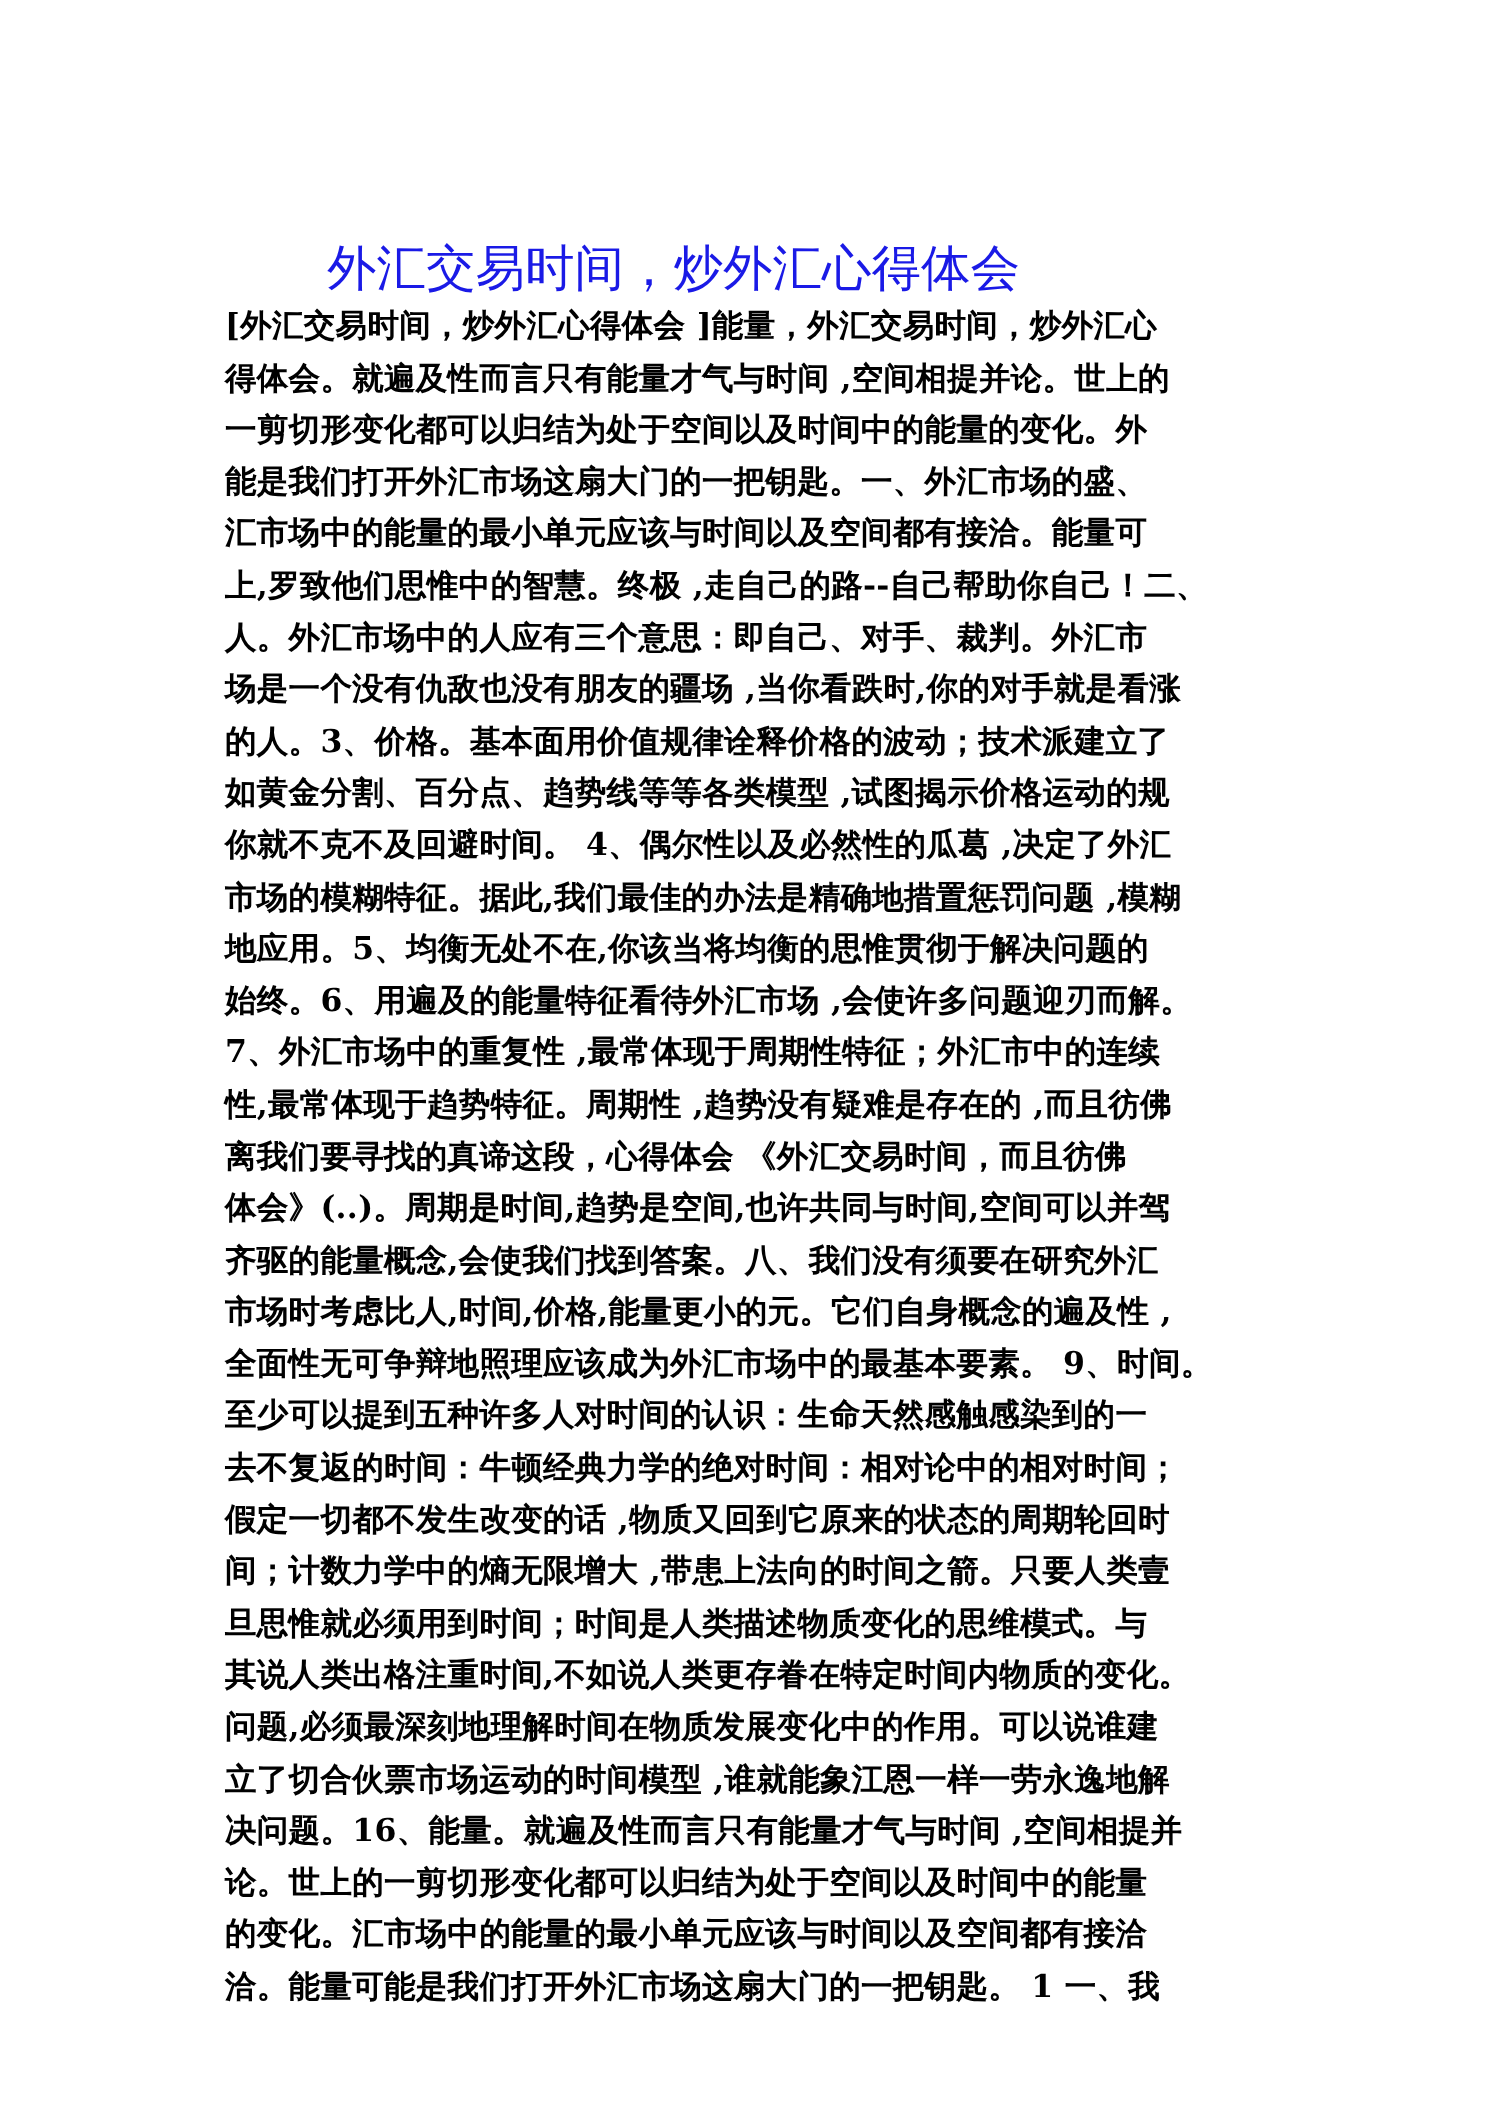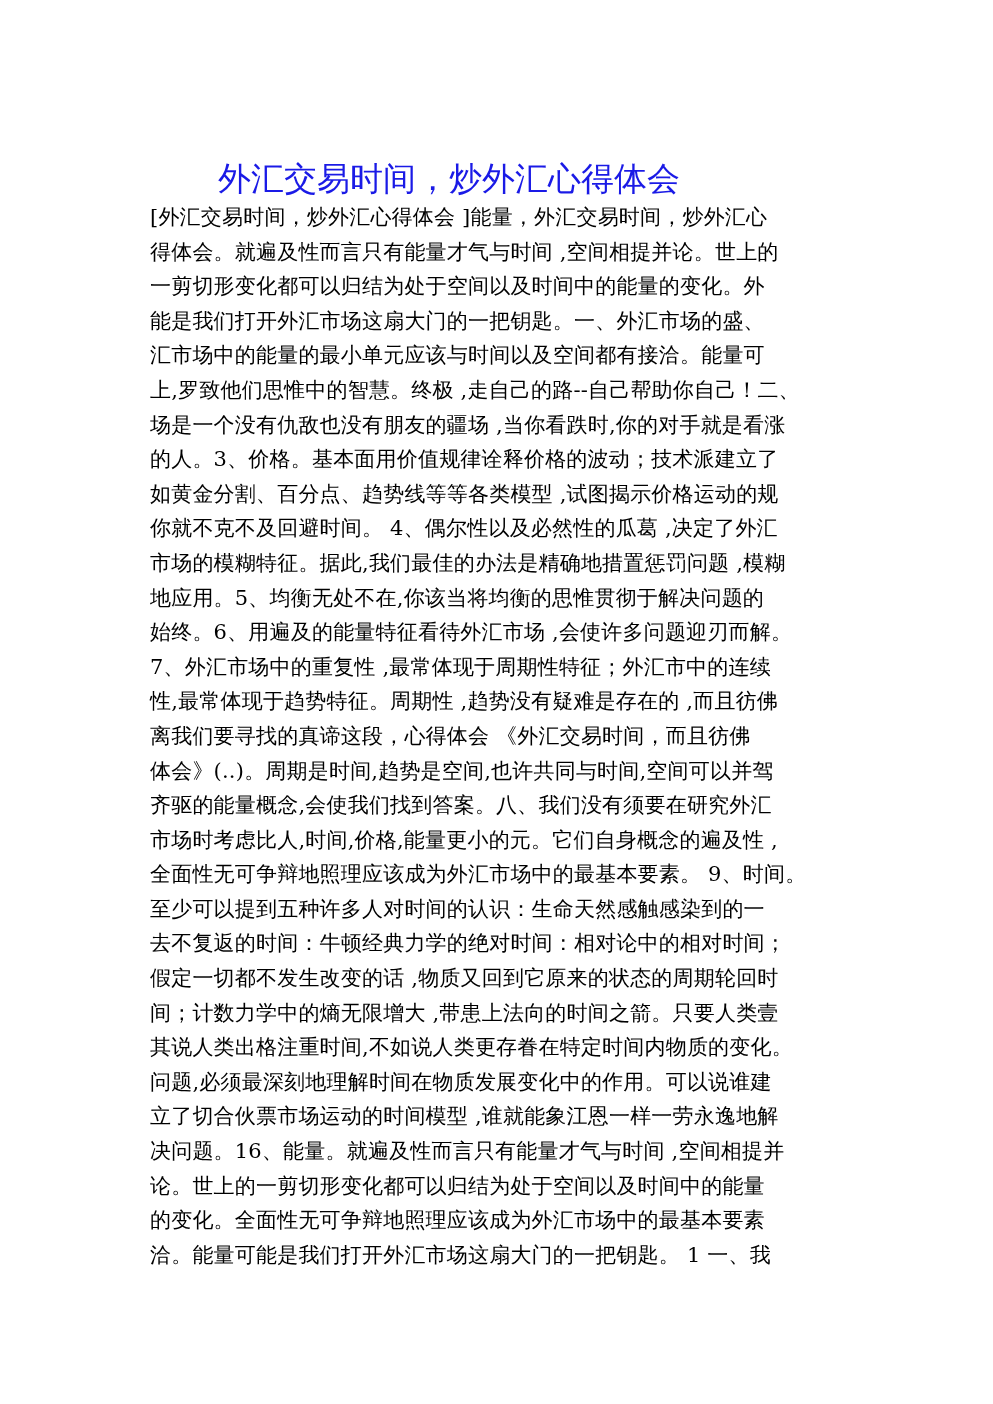--- a/index.html
+++ b/index.html
@@ -2,53 +2,55 @@
 <html><head>
 <meta charset="utf-8">
 <style>
   html, body { margin: 0; padding: 0; background: #ffffff; }
   body { width: 993px; height: 1404px; position: relative; overflow: hidden;
          font-family: "DejaVu Serif", "Liberation Serif", serif; color: #000; }
   .page { position: absolute; left: 0; top: 16px; width: 993px; height: 1235px; margin-top: 24px; }
   .title { position: absolute; left: 218px; top: 118px; font-size: 33px; line-height: 42px;
            color: #1a1ae6; white-space: nowrap; letter-spacing: 0px; }
   .body { position: absolute; left: 150px; top: 160px; width: 720px; }
-  .line { height: 34.6px; line-height: 34.6px; font-size: 21px; white-space: nowrap; letter-spacing: 0.2px; }
+  .line { height: 34.6px; line-height: 34.6px; font-size: 21px; white-space: nowrap; letter-spacing: 0.2px; font-weight: bold; }
 </style>
 </head>
 <body>
 
 <div class="page">
   <div class="title">外汇交易时间，炒外汇心得体会</div>
   <div class="body" id="body">
       <div class="line">[外汇交易时间，炒外汇心得体会 ]能量，外汇交易时间，炒外汇心</div>
       <div class="line">得体会。就遍及性而言只有能量才气与时间 ,空间相提并论。世上的</div>
       <div class="line">一剪切形变化都可以归结为处于空间以及时间中的能量的变化。外</div>
       <div class="line">能是我们打开外汇市场这扇大门的一把钥匙。一、外汇市场的盛、</div>
       <div class="line">汇市场中的能量的最小单元应该与时间以及空间都有接洽。能量可</div>
       <div class="line">上,罗致他们思惟中的智慧。终极 ,走自己的路--自己帮助你自己！二、</div>
+      <div class="line">人。外汇市场中的人应有三个意思：即自己、对手、裁判。外汇市</div>
       <div class="line">场是一个没有仇敌也没有朋友的疆场 ,当你看跌时,你的对手就是看涨</div>
       <div class="line">的人。3、价格。基本面用价值规律诠释价格的波动；技术派建立了</div>
       <div class="line">如黄金分割、百分点、趋势线等等各类模型 ,试图揭示价格运动的规</div>
       <div class="line">你就不克不及回避时间。 4、偶尔性以及必然性的瓜葛 ,决定了外汇</div>
       <div class="line">市场的模糊特征。据此,我们最佳的办法是精确地措置惩罚问题 ,模糊</div>
       <div class="line">地应用。5、均衡无处不在,你该当将均衡的思惟贯彻于解决问题的</div>
       <div class="line">始终。6、用遍及的能量特征看待外汇市场 ,会使许多问题迎刃而解。</div>
       <div class="line">7、外汇市场中的重复性 ,最常体现于周期性特征；外汇市中的连续</div>
       <div class="line">性,最常体现于趋势特征。周期性 ,趋势没有疑难是存在的 ,而且彷佛</div>
       <div class="line">离我们要寻找的真谛这段，心得体会 《外汇交易时间，而且彷佛</div>
       <div class="line">体会》(..)。周期是时间,趋势是空间,也许共同与时间,空间可以并驾</div>
       <div class="line">齐驱的能量概念,会使我们找到答案。八、我们没有须要在研究外汇</div>
       <div class="line">市场时考虑比人,时间,价格,能量更小的元。它们自身概念的遍及性 ,</div>
       <div class="line">全面性无可争辩地照理应该成为外汇市场中的最基本要素。 9、时间。</div>
       <div class="line">至少可以提到五种许多人对时间的认识：生命天然感触感染到的一</div>
       <div class="line">去不复返的时间：牛顿经典力学的绝对时间：相对论中的相对时间；</div>
       <div class="line">假定一切都不发生改变的话 ,物质又回到它原来的状态的周期轮回时</div>
       <div class="line">间；计数力学中的熵无限增大 ,带患上法向的时间之箭。只要人类壹</div>
+      <div class="line">旦思惟就必须用到时间；时间是人类描述物质变化的思维模式。与</div>
       <div class="line">其说人类出格注重时间,不如说人类更存眷在特定时间内物质的变化。</div>
       <div class="line">问题,必须最深刻地理解时间在物质发展变化中的作用。可以说谁建</div>
       <div class="line">立了切合伙票市场运动的时间模型 ,谁就能象江恩一样一劳永逸地解</div>
       <div class="line">决问题。16、能量。就遍及性而言只有能量才气与时间 ,空间相提并</div>
       <div class="line">论。世上的一剪切形变化都可以归结为处于空间以及时间中的能量</div>
-      <div class="line">的变化。全面性无可争辩地照理应该成为外汇市场中的最基本要素</div>
+      <div class="line">的变化。汇市场中的能量的最小单元应该与时间以及空间都有接洽</div>
       <div class="line">洽。能量可能是我们打开外汇市场这扇大门的一把钥匙。 1 一、我</div>
     </div>
 </div>
 
 </body></html>

